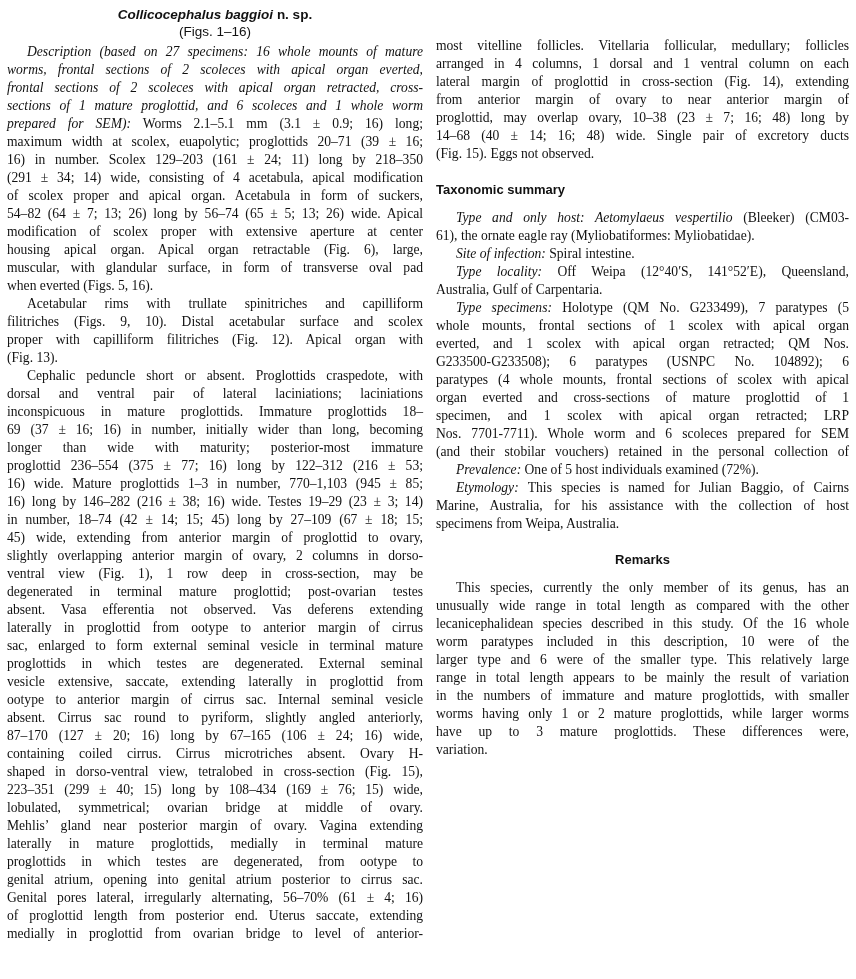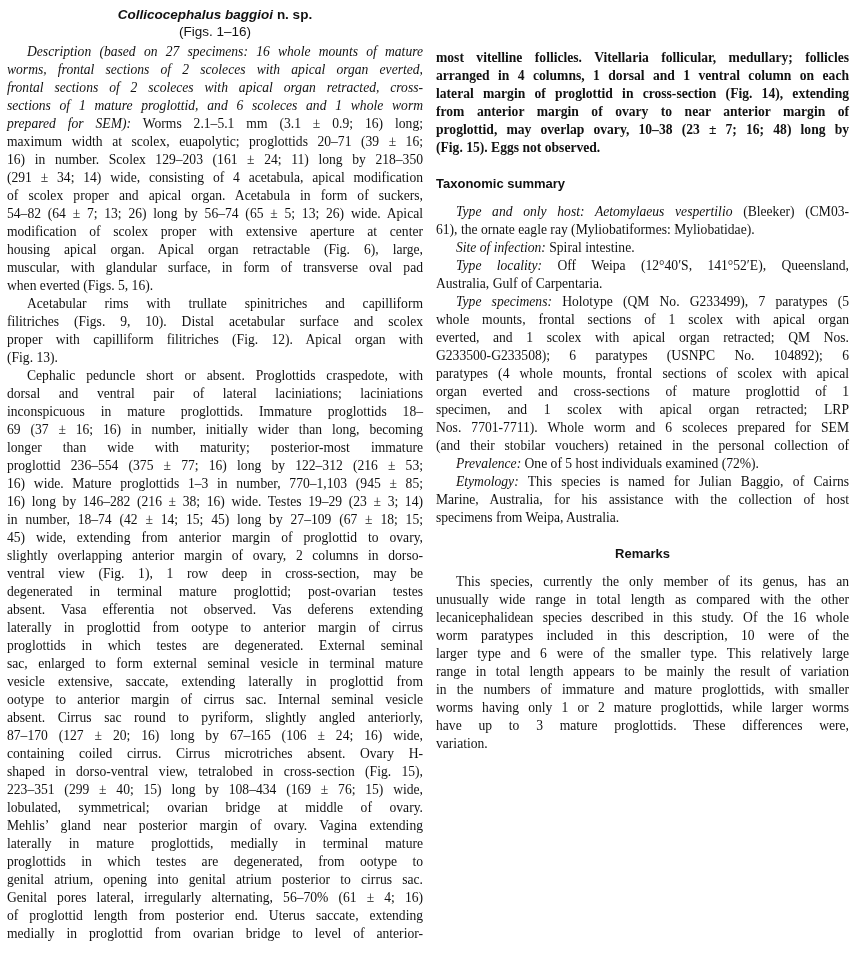--- a/index.html
+++ b/index.html
@@ -62,47 +62,48 @@
     <span class="line">proglottid 236–554 (375 ± 77; 16) long by 122–312 (216 ± 53;</span>
     <span class="line">16) wide. Mature proglottids 1–3 in number, 770–1,103 (945 ± 85;</span>
     <span class="line">16) long by 146–282 (216 ± 38; 16) wide. Testes 19–29 (23 ± 3; 14)</span>
     <span class="line">in number, 18–74 (42 ± 14; 15; 45) long by 27–109 (67 ± 18; 15;</span>
     <span class="line">45) wide, extending from anterior margin of proglottid to ovary,</span>
     <span class="line">slightly overlapping anterior margin of ovary, 2 columns in dorso-</span>
     <span class="line">ventral view (Fig. 1), 1 row deep in cross-section, may be</span>
     <span class="line">degenerated in terminal mature proglottid; post-ovarian testes</span>
     <span class="line">absent. Vasa efferentia not observed. Vas deferens extending</span>
     <span class="line">laterally in proglottid from ootype to anterior margin of cirrus</span>
+    <span class="line">sac, enlarged to form external seminal vesicle in terminal mature</span>
     <span class="line">proglottids in which testes are degenerated. External seminal</span>
-    <span class="line">sac, enlarged to form external seminal vesicle in terminal mature</span>
     <span class="line">vesicle extensive, saccate, extending laterally in proglottid from</span>
     <span class="line">ootype to anterior margin of cirrus sac. Internal seminal vesicle</span>
     <span class="line">absent. Cirrus sac round to pyriform, slightly angled anteriorly,</span>
     <span class="line">87–170 (127 ± 20; 16) long by 67–165 (106 ± 24; 16) wide,</span>
     <span class="line">containing coiled cirrus. Cirrus microtriches absent. Ovary H-</span>
     <span class="line">shaped in dorso-ventral view, tetralobed in cross-section (Fig. 15),</span>
     <span class="line">223–351 (299 ± 40; 15) long by 108–434 (169 ± 76; 15) wide,</span>
     <span class="line">lobulated, symmetrical; ovarian bridge at middle of ovary.</span>
     <span class="line">Mehlis’ gland near posterior margin of ovary. Vagina extending</span>
     <span class="line">laterally in mature proglottids, medially in terminal mature</span>
     <span class="line">proglottids in which testes are degenerated, from ootype to</span>
     <span class="line">genital atrium, opening into genital atrium posterior to cirrus sac.</span>
     <span class="line">Genital pores lateral, irregularly alternating, 56–70% (61 ± 4; 16)</span>
     <span class="line">of proglottid length from posterior end. Uterus saccate, extending</span>
     <span class="line">medially in proglottid from ovarian bridge to level of anterior-</span>
   </div>
 </div>
 
 <div class="col col-right">
-  <div class="para" style="margin-top:49px;font-weight:bold;">
+  <div class="para" style="margin-top:37px;">
     <span class="line">most vitelline follicles. Vitellaria follicular, medullary; follicles</span>
     <span class="line">arranged in 4 columns, 1 dorsal and 1 ventral column on each</span>
     <span class="line">lateral margin of proglottid in cross-section (Fig. 14), extending</span>
     <span class="line">from anterior margin of ovary to near anterior margin of</span>
     <span class="line">proglottid, may overlap ovary, 10–38 (23 ± 7; 16; 48) long by</span>
+    <span class="line">14–68 (40 ± 14; 16; 48) wide. Single pair of excretory ducts</span>
     <span class="line last">(Fig. 15). Eggs not observed.</span>
   </div>
 
   <div class="h" style="margin-top:18px;">Taxonomic summary</div>
 
   <div class="para" style="margin-top:10px;">
     <span class="line indent"><span class="it">Type and only host: </span><span class="it">Aetomylaeus vespertilio</span><span> (Bleeker) (CM03-</span></span>
     <span class="line last">61), the ornate eagle ray (Myliobatiformes: Myliobatidae).</span>
 
     <span class="line last indent"><span class="it">Site of infection:</span><span> Spiral intestine.</span></span>

